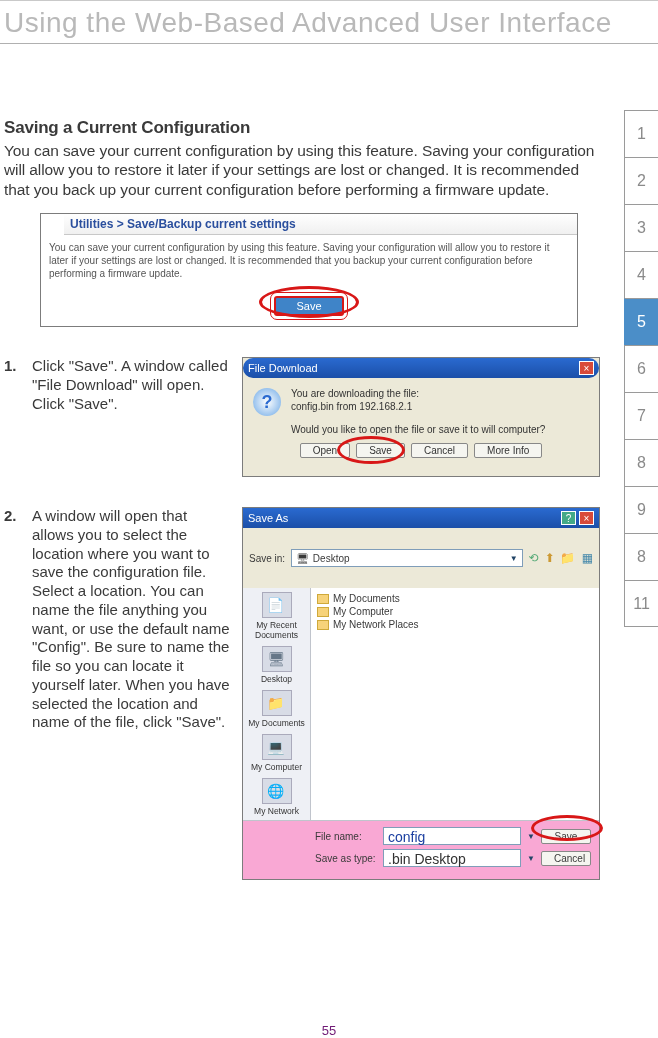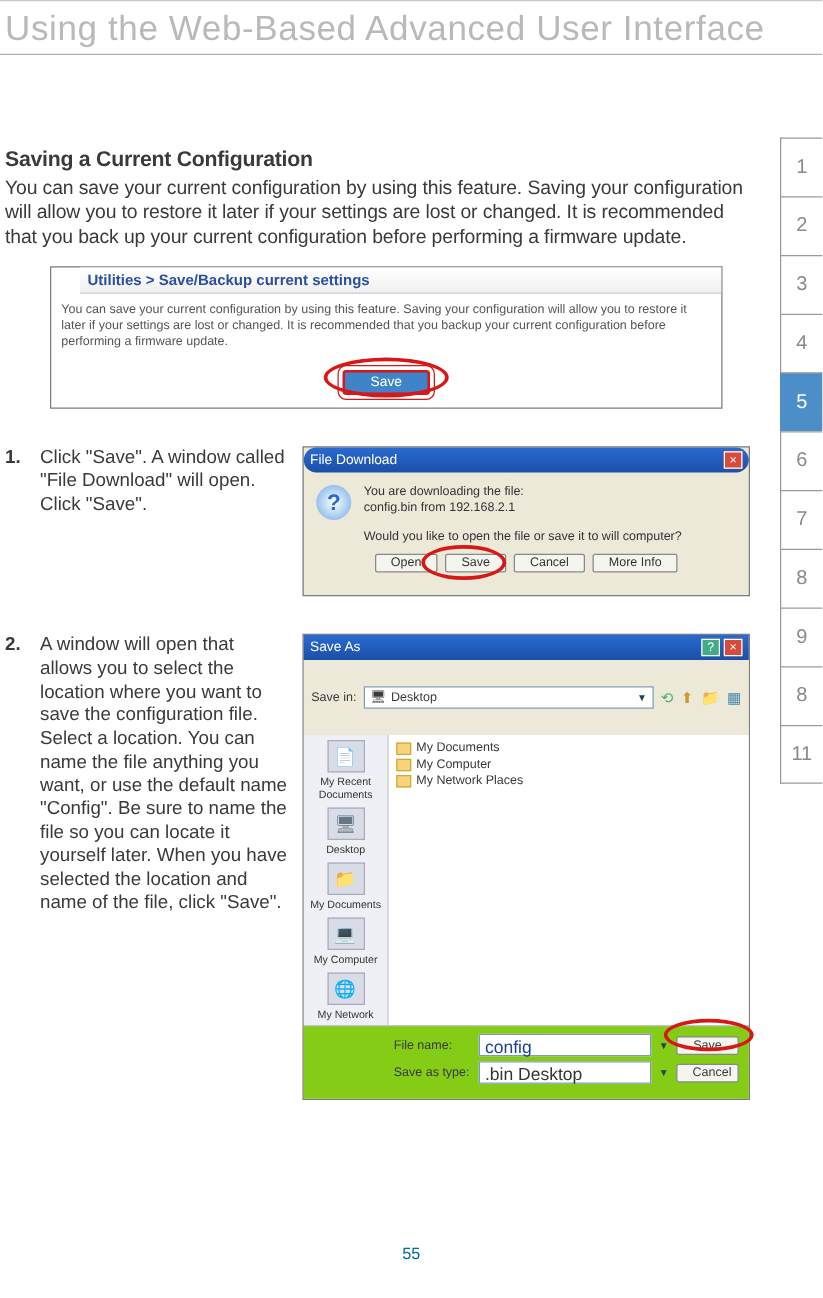--- a/index.html
+++ b/index.html
@@ -240,43 +240,43 @@
   .sa-listing {
     flex: 1;
     background: #fff;
     padding: 4px 6px;
     font-size: 10px;
     min-height: 120px;
   }
   .sa-listing div { display:flex; align-items:center; gap:4px; padding:1px 0;}
   .folder-icn { width:12px; height:10px; background:#f7d37a; border:1px solid #cfa93a; display:inline-block;}
   .sa-bottom {
-    background: #84cc16;
+    background: #f9a8d4;
     padding: 6px 8px 8px 72px;
     font-size: 10px;
     border-top:1px solid #c0c4cc;
   }
   .sa-row { display:flex; align-items:center; gap:6px; margin-bottom:4px;}
   .sa-row label { width: 62px; }
   .sa-input {
     flex: 1;
     height: 18px;
     border: 1px solid #7f9db9;
     background: #fff;
     font-size: 14px;
     padding: 1px 4px;
     color:#1a3ea0;
   }
   .page-num {
     position: absolute;
-    bottom: 28px;
+    bottom: 0;
     left: 50%;
     transform: translateX(-50%);
     font-size: 13px;
-    color: #0369a1;
+    color: #701a75;
   }
   .title-help { display:flex; gap:3px; }
   .hdr-top-line { border-top: 1px solid #c9c9c9; margin-right:0; }
 </style>
 </head>
 <body>
 
 <div class="hdr-top-line"></div>
 <h1 class="page-title">Using the Web-Based Advanced User Interface</h1>
 

